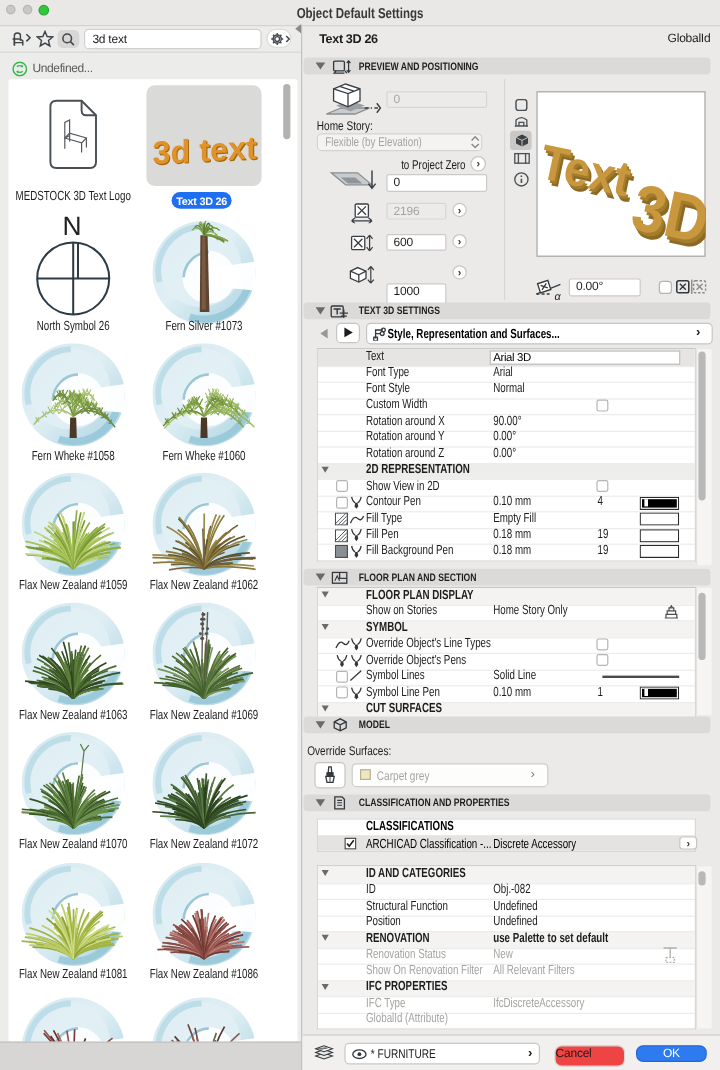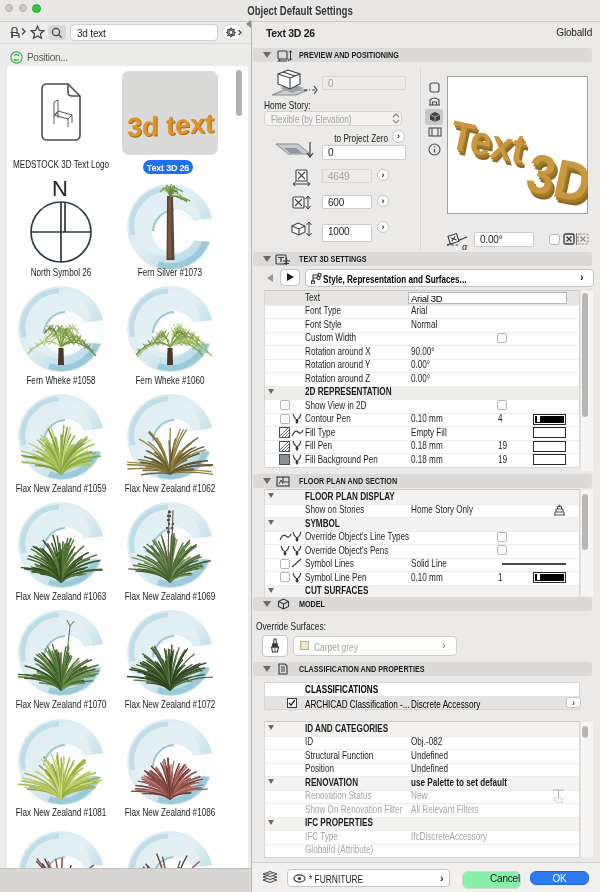--- a/index.html
+++ b/index.html
@@ -63,21 +63,21 @@
       <path d="M8.3 4.2 L9.5 3.0"></path>
       <path d="M13.5 9 L16 6.5 L13.5 4" stroke-width="1.3"></path>
     </g>
   </svg>
 <div class="abs" style="left:246px;top:20px;width:0;height:0;border-top:4px solid transparent;border-bottom:4px solid transparent;border-right:5px solid #8b8a89"></div>
 <svg class="abs" style="left:10px;top:51px" width="13" height="13" viewBox="0 0 13 13">
     <circle cx="6.5" cy="6.5" r="5.6" fill="none" stroke="#37b54a" stroke-width="1.2"></circle>
     <path d="M4 4.5 Q6.5 2.8 9 4.5 M9 8.5 Q6.5 10.2 4 8.5" stroke="#37b54a" stroke-width="1.1" fill="none"></path>
     <path d="M8.6 2.8 L9.3 4.8 L7.3 5.2 Z M4.4 10.2 L3.7 8.2 L5.7 7.8 Z" fill="#37b54a"></path>
   </svg>
-<div class="abs" style="left:27px;top:52px;font-size:10px;letter-spacing:-0.3px;color:#5a5a59">Position...</div>
+<div class="abs" style="left:27px;top:52px;font-size:10px;letter-spacing:-0.3px;color:#5a5a59">Undefined...</div>
 <div class="abs" style="left:7px;top:66px;width:241px;height:802px;background:#fff;border-radius:2px"></div>
 <div class="abs" style="left:236px;top:70px;width:6px;height:46px;background:#b3b2b1;border-radius:3px"></div>
 <svg class="abs" style="left:38px;top:82px" width="46" height="60" viewBox="0 0 46 60">
     <path d="M4 7 Q4 2 9 2 L30 2 L42 14 L42 53 Q42 58 37 58 L9 58 Q4 58 4 53 Z" fill="#fff" stroke="#4a4f53" stroke-width="1.6"></path>
 <path d="M30 2 L30 10 Q30 14 34 14 L42 14" fill="none" stroke="#4a4f53" stroke-width="1.6"></path>
 <g stroke="#55595d" stroke-width="1" fill="none">
 <path d="M16 20 L16 33 L20 31 L20 18 Z"></path>
 <path d="M16 33 L30 37 L34 33 L20 29 Z"></path>
 <path d="M16 33 L16 42 M30 37 L30 45 M34 33 L34 41 M20 31 L20 36"></path>
     </g>
@@ -1352,39 +1352,39 @@
 <path d="M46 2 L46 16 M43 13 L46 17 L49 13" fill="none" stroke="#3a3f44" stroke-width="1.2"></path>
   </svg>
 <div class="field" style="left:322px;top:145px;width:84px;height:15px">0</div>
 <svg class="abs" style="left:292px;top:169px" width="22" height="17" viewBox="0 0 22 17">
     <g fill="none" stroke="#3a3f44" stroke-width="1.1">
       <rect x="4" y="1" width="11" height="11" rx="1" fill="#fff"></rect>
       <path d="M6 3 L13 10 M13 3 L6 10"></path>
       <path d="M1 15 L18 15 M1 15 L4 12.5 M1 15 L4 17.5 M18 15 L15 12.5 M18 15 L15 17.5" stroke-width="1"></path>
     </g>
   </svg>
-<div class="dfield" style="left:322px;top:169px;width:50px;height:14px">4649</div>
+<div class="dfield" style="left:322px;top:169px;width:50px;height:14px">2196</div>
 <div class="cbtn" style="left:377px;top:169px;width:12px;height:12px;line-height:10px">›</div>
 <svg class="abs" style="left:292px;top:195px" width="22" height="15" viewBox="0 0 22 15">
     <g fill="none" stroke="#3a3f44" stroke-width="1.1">
       <rect x="1" y="2" width="11" height="11" rx="1" fill="#fff"></rect>
       <path d="M3 4 L10 11 M10 4 L3 11"></path>
       <path d="M16 1 L16 14 M16 1 L13.5 4 M16 1 L18.5 4 M16 14 L13.5 11 M16 14 L18.5 11" stroke-width="1"></path>
     </g>
   </svg>
 <div class="field" style="left:322px;top:195px;width:50px;height:14px">600</div>
 <div class="cbtn" style="left:377px;top:195px;width:12px;height:12px;line-height:10px">›</div>
 <svg class="abs" style="left:290px;top:221px" width="24" height="16" viewBox="0 0 24 16">
     <g fill="none" stroke="#3a3f44" stroke-width="1.1">
       <path d="M2 5 L8 2 L15 5 L15 11 L9 14 L2 11 Z" fill="#fff"></path>
       <path d="M2 5 L9 8 L15 5 M9 8 L9 14"></path>
       <path d="M19 1 L19 15 M19 1 L16.5 4 M19 1 L21.5 4 M19 15 L16.5 12 M19 15 L21.5 12" stroke-width="1"></path>
     </g>
   </svg>
-<div class="field" style="left:322px;top:224px;width:50px;height:18px">1000</div>
+<div class="field" style="left:322px;top:236px;width:50px;height:18px">1000</div>
 <div class="cbtn" style="left:377px;top:221px;width:12px;height:12px;line-height:10px">›</div>
 <div class="abs" style="left:420px;top:66px;width:1px;height:184px;background:#d8d7d6"></div>
 <svg class="abs" style="left:428px;top:82px" width="13" height="12" viewBox="0 0 13 12">
     <rect x="2" y="1" width="9" height="9" rx="2" fill="none" stroke="#4a4f53" stroke-width="1.2"></rect>
   </svg>
 <svg class="abs" style="left:428px;top:96px" width="13" height="11" viewBox="0 0 13 11">
     <g fill="none" stroke="#4a4f53" stroke-width="1.1">
       <path d="M2 9 L2 4 Q6.5 0 11 4 L11 9"></path>
       <path d="M4.5 9 L4.5 6 L8.5 6 L8.5 9"></path>
       <path d="M1 9 L12 9"></path>
@@ -1728,13 +1728,13 @@
 <path d="M3 5 L10 4 M5 5.5 L11 4.5" stroke-width="0.6"></path>
     </g>
   </svg>
 <div class="abs" style="left:287px;top:869px;width:163px;height:18px;background:#fff;border:1px solid #c8c7c6;border-radius:4px"></div>
 <svg class="abs" style="left:293px;top:874px" width="13" height="9" viewBox="0 0 13 9">
     <ellipse cx="6.5" cy="4.5" rx="5.5" ry="3.6" fill="none" stroke="#33383c" stroke-width="1.1"></ellipse>
     <circle cx="6.5" cy="4.5" r="1.6" fill="#33383c"></circle>
   </svg>
 <div class="abs" style="left:309px;top:874px;font-size:10.5px;line-height:10.5px;color:#1c1c1c;transform:scaleX(0.8);transform-origin:0 0;white-space:nowrap">* FURNITURE</div>
 <div class="abs b" style="left:440px;top:871.5px;font-size:11px;color:#1c1c1c">›</div>
-<div class="abs" style="left:462px;top:871px;width:59px;height:18px;background:#86efac;border:1px solid #d4d3d2;border-radius:6px;text-align:right;font-size:10px;color:#1c1c1c;line-height:13px;letter-spacing:-0.2px">Cancel</div>
+<div class="abs" style="left:462px;top:871px;width:59px;height:18px;background:#ef4444;border:1px solid #d4d3d2;border-radius:6px;text-align:left;font-size:10px;color:#1c1c1c;line-height:13px;letter-spacing:-0.2px">Cancel</div>
 <div class="abs" style="left:530px;top:871px;width:59px;height:14px;background:#2e7bf0;border:1px solid #2468d8;border-radius:6px;text-align:center;font-size:10px;color:#fff;line-height:13px;letter-spacing:-0.2px">OK</div>
 </body></html>

